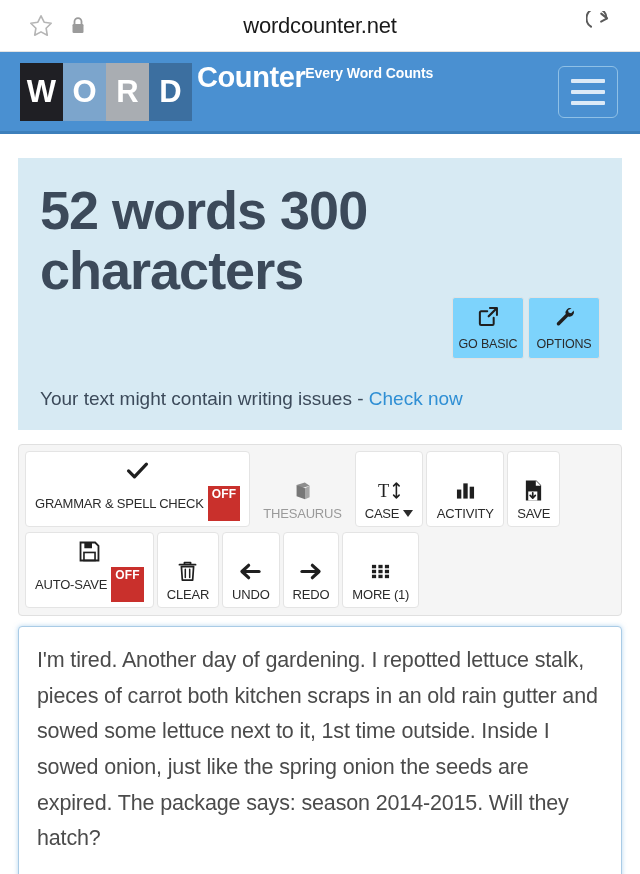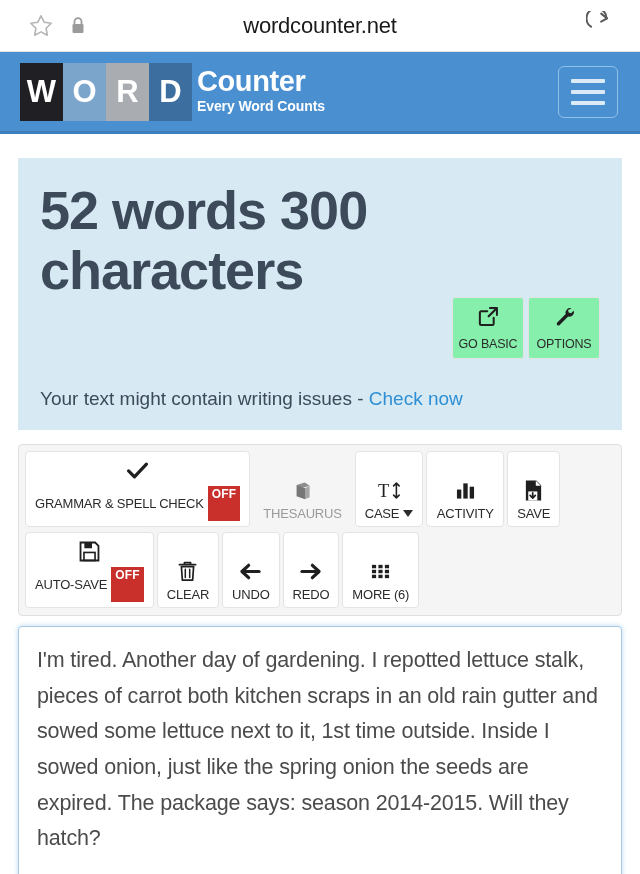--- a/index.html
+++ b/index.html
@@ -40,21 +40,21 @@
     padding: 0 22px 0 20px;
   }
   .logo { display: flex; align-items: stretch; height: 58px; }
   .logo-tiles { display: flex; }
   .logo-tile {
     width: 43px; height: 58px;
     display: flex; align-items: center; justify-content: center;
     color: #ffffff; font-size: 31px; font-weight: bold;
   }
   .logo-right {
-    display: flex; flex-direction: column; justify-content: center;
+    display: flex; flex-direction: row; justify-content: center;
     padding-left: 5px; color: #ffffff;
   }
   .logo-counter { font-size: 29px; font-weight: bold; line-height: 1; letter-spacing: -0.4px; }
   .logo-tag { font-size: 14px; font-weight: bold; line-height: 1.25; margin-top: 2px; letter-spacing: -0.1px; }
   .hamburger {
     margin-left: auto;
     width: 60px; height: 52px;
     border: 1px solid #8fc0e6; border-radius: 6px;
     background: transparent;
     display: flex; flex-direction: column; align-items: center; justify-content: center; gap: 7px;
@@ -74,21 +74,21 @@
     font-size: 54px; font-weight: bold; color: #3c4a5a;
     line-height: 1.12; letter-spacing: -1px;
     max-width: 400px;
   }
   .panel-actions {
     position: absolute; right: 22px; top: 139px;
     display: flex; gap: 4px;
   }
   .panel-btn {
     width: 72px; height: 62px;
-    background: #86efac; border: 1px solid #e2e2e2; border-radius: 3px;
+    background: #7dd3fc; border: 1px solid #e2e2e2; border-radius: 3px;
     display: flex; flex-direction: column; align-items: center; justify-content: center;
     gap: 5px;
   }
   .panel-btn .lbl { font-size: 12.5px; color: #2b2b2b; letter-spacing: -0.2px; }
   .issues {
     position: absolute; left: 22px; bottom: 20px;
     font-size: 19px; color: #3c4a5a;
   }
   .issues a { color: #2f8fd4; text-decoration: none; }
 
@@ -360,21 +360,21 @@
             <rect x="15.6" y="3" width="4.4" height="3.6" fill="#1f1f1f"></rect>
             <rect x="2" y="8.2" width="4.4" height="3.6" fill="#1f1f1f"></rect>
             <rect x="8.8" y="8.2" width="4.4" height="3.6" fill="#1f1f1f"></rect>
             <rect x="15.6" y="8.2" width="4.4" height="3.6" fill="#1f1f1f"></rect>
             <rect x="2" y="13.4" width="4.4" height="3.6" fill="#1f1f1f"></rect>
             <rect x="8.8" y="13.4" width="4.4" height="3.6" fill="#1f1f1f"></rect>
             <rect x="15.6" y="13.4" width="4.4" height="3.6" fill="#1f1f1f"></rect>
           </svg>
         </span>
         <span class="tb-lbl">
-          <span>MORE (6)</span>
+          <span>MORE (1)</span>
         </span>
       </div>
     </div>
   </div>
 
   <div class="editor-wrap">
     <div class="editor">
       <p>I'm tired. Another day of gardening. I repotted lettuce stalk, pieces of carrot both kitchen scraps in an old rain gutter and sowed some lettuce next to it, 1st time outside. Inside I sowed onion, just like the spring onion the seeds are expired. The package says: season 2014-2015. Will they hatch?</p>
     </div>
   </div>

